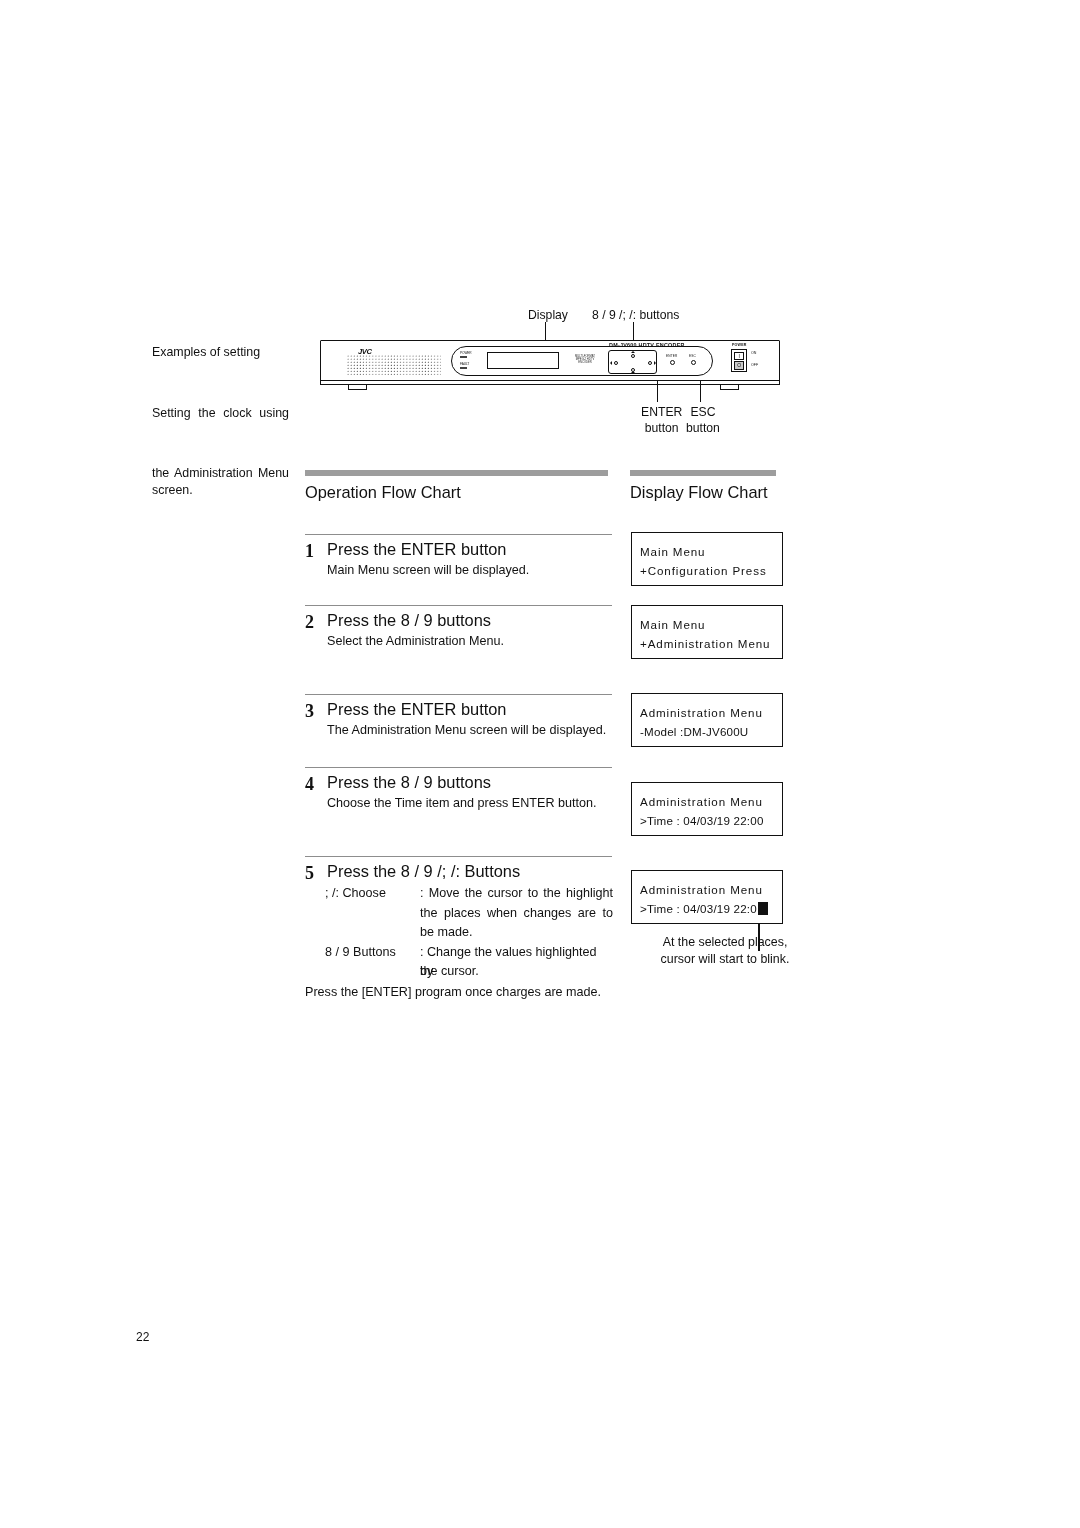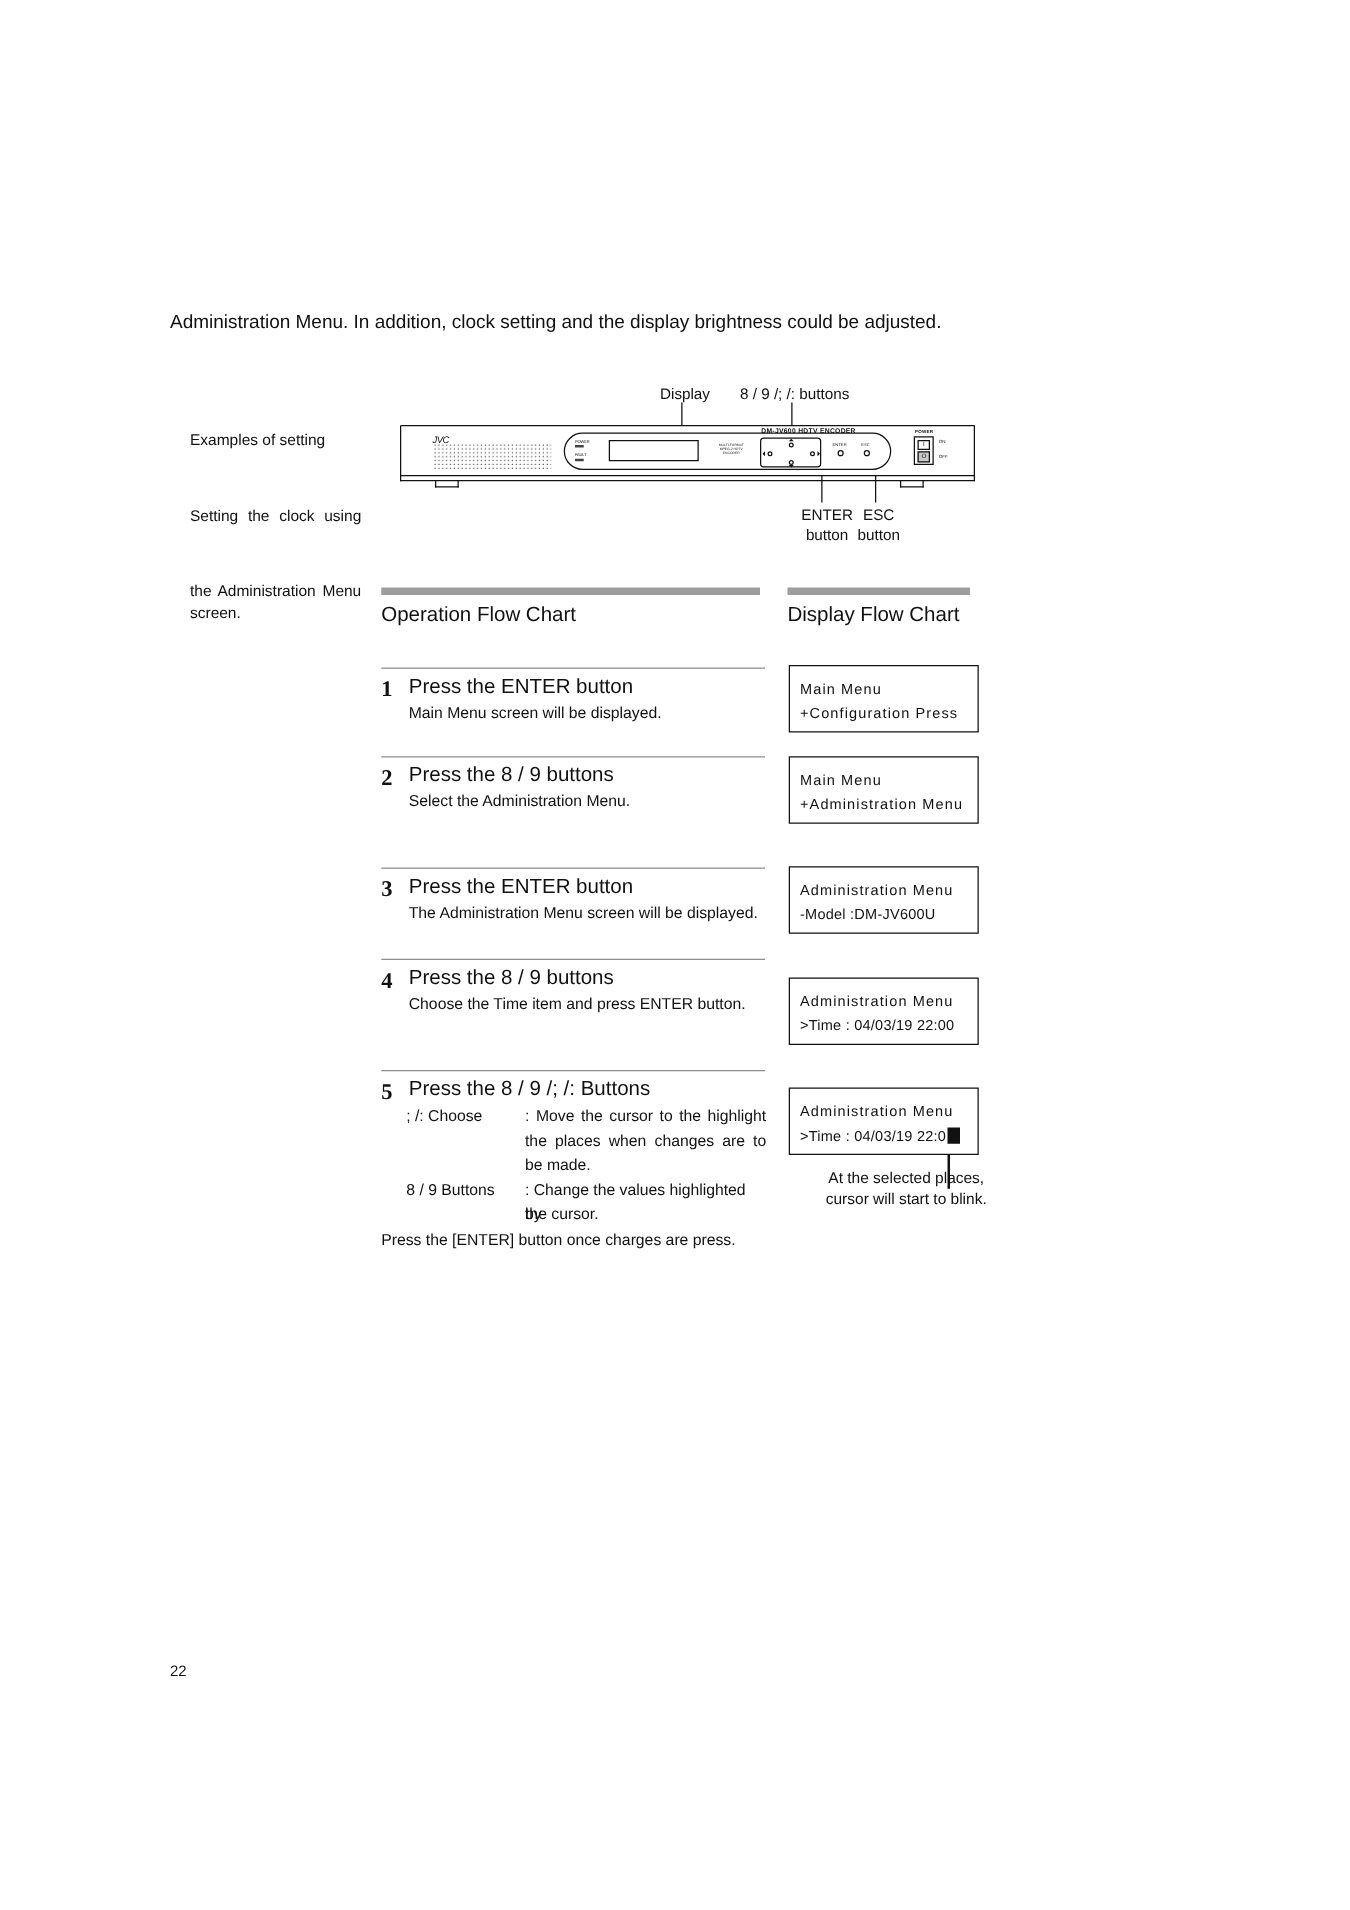--- a/index.html
+++ b/index.html
@@ -111,23 +111,23 @@
     width: 19px; height: 6px;
     border: 1.2px solid #111;
     border-top: none;
     box-sizing: border-box;
   }
   #device .foot.left  { left: 28px; }
   #device .foot.right { left: 400px; }
 
   #device .jvc {
     position: absolute;
-    left: 26px; top: 7px;
+    left: 38px; top: 7px;
     font-size: 7.6px;
-    font-weight: normal;
+    font-weight: bold;
     font-style: italic;
     letter-spacing: -0.4px;
     font-family: "Liberation Sans", sans-serif;
   }
   #device .vent {
     position: absolute;
     left: 27px; top: 15px;
     width: 94px; height: 21px;
     background-image:
       radial-gradient(circle at 1.1px 1.1px, #555 0.62px, rgba(0,0,0,0) 0.75px);
@@ -422,21 +422,20 @@
     left: 136px; top: 1330px;
     font-size: 12px;
   }
 </style>
 </head>
 <body>
 
 <div class="page">
 
   <div id="intro">
-    <div class="line last">Administration Menu. In addition, clock setting and the display brightness could be adjusted.</div>
   </div>
 
   <div id="callout-display">Display</div>
   <div id="callout-buttons">8 / 9 /;  /: buttons</div>
   <div class="leader-v" style="left:545px; top:322px; height:24px;"></div>
   <div class="leader-v" style="left:633px; top:322px; height:24px;"></div>
 
   <div id="example-note">
     <div class="l">Examples of setting</div>
     <div class="j">Setting the clock using</div>
@@ -551,21 +550,21 @@
     <div class="row">
       <span class="v plain">be made.</span>
     </div>
     <div class="row">
       <span class="k">8 / 9  Buttons</span>
       <span class="v plain">: Change the values highlighted by</span>
     </div>
     <div class="row">
       <span class="v plain">the cursor.</span>
     </div>
-    <div class="final">Press the [ENTER] button once charges are press.</div>
+    <div class="final">Press the [ENTER] program once charges are made.</div>
   </div>
 
   <div class="lcdbox" id="box1">
     <div class="l1">Main  Menu</div>
     <div class="l2">+Configuration  Press</div>
   </div>
 
   <div class="lcdbox" id="box2">
     <div class="l1">Main  Menu</div>
     <div class="l2">+Administration  Menu</div>

